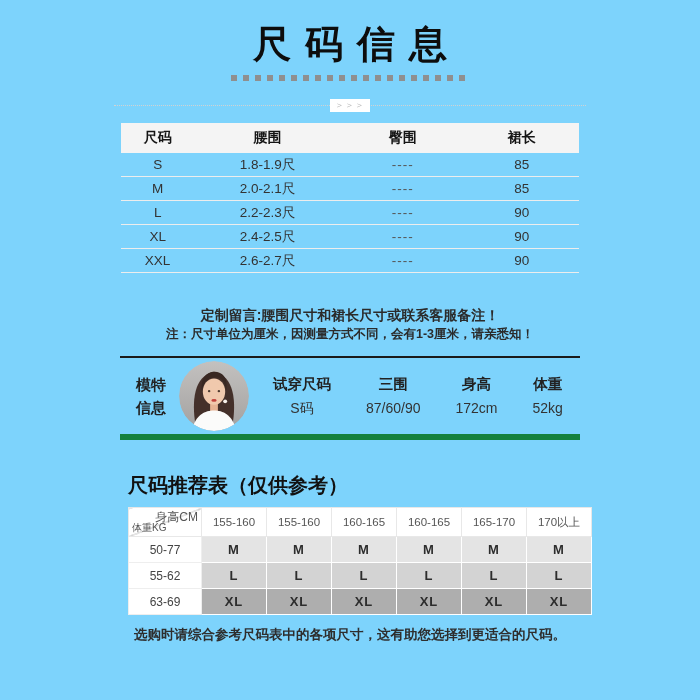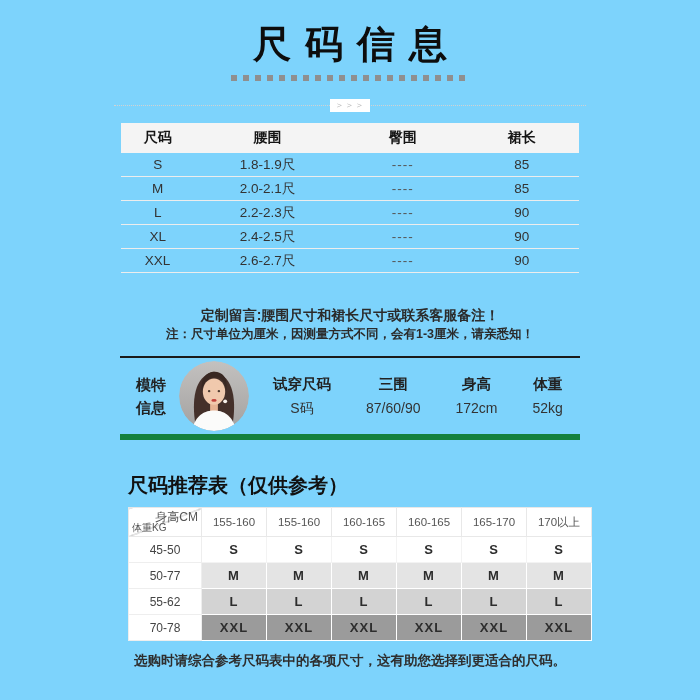--- a/index.html
+++ b/index.html
@@ -217,55 +217,46 @@
           </th>
           <th class="hcol">155-160</th>
           <th class="hcol">155-160</th>
           <th class="hcol">160-165</th>
           <th class="hcol">160-165</th>
           <th class="hcol">165-170</th>
           <th class="hcol">170以上</th>
         </tr>
       </thead>
       <tbody>
-        <tr class="row-s">
-          <td class="wcell">45-50</td>
-          <td class="scell" style="background: rgb(255, 255, 255);">S</td>
-          <td class="scell" style="background: rgb(255, 255, 255);">S</td>
-          <td class="scell" style="background: rgb(255, 255, 255);">S</td>
-          <td class="scell" style="background: rgb(255, 255, 255);">S</td>
-          <td class="scell" style="background: rgb(255, 255, 255);">S</td>
-          <td class="scell" style="background: rgb(255, 255, 255);">S</td>
-        </tr>
         <tr>
           <td class="wcell">50-77</td>
           <td class="scell" style="background: rgb(228, 228, 228);">M</td>
           <td class="scell" style="background: rgb(228, 228, 228);">M</td>
           <td class="scell" style="background: rgb(228, 228, 228);">M</td>
           <td class="scell" style="background: rgb(228, 228, 228);">M</td>
           <td class="scell" style="background: rgb(228, 228, 228);">M</td>
           <td class="scell" style="background: rgb(228, 228, 228);">M</td>
         </tr>
         <tr>
           <td class="wcell">55-62</td>
           <td class="scell" style="background: rgb(211, 211, 211);">L</td>
           <td class="scell" style="background: rgb(211, 211, 211);">L</td>
           <td class="scell" style="background: rgb(211, 211, 211);">L</td>
           <td class="scell" style="background: rgb(211, 211, 211);">L</td>
           <td class="scell" style="background: rgb(211, 211, 211);">L</td>
           <td class="scell" style="background: rgb(211, 211, 211);">L</td>
         </tr>
         <tr>
-          <td class="wcell">70-78</td>
-          <td class="scell" style="background: rgb(155, 155, 155);">XXL</td>
-          <td class="scell" style="background: rgb(155, 155, 155);">XXL</td>
-          <td class="scell" style="background: rgb(155, 155, 155);">XXL</td>
-          <td class="scell" style="background: rgb(155, 155, 155);">XXL</td>
-          <td class="scell" style="background: rgb(155, 155, 155);">XXL</td>
-          <td class="scell" style="background: rgb(155, 155, 155);">XXL</td>
+          <td class="wcell">63-69</td>
+          <td class="scell" style="background: rgb(174, 174, 174);">XL</td>
+          <td class="scell" style="background: rgb(174, 174, 174);">XL</td>
+          <td class="scell" style="background: rgb(174, 174, 174);">XL</td>
+          <td class="scell" style="background: rgb(174, 174, 174);">XL</td>
+          <td class="scell" style="background: rgb(174, 174, 174);">XL</td>
+          <td class="scell" style="background: rgb(174, 174, 174);">XL</td>
         </tr>
       </tbody>
     </table>
   </div>
 
   <div class="footer-note">选购时请综合参考尺码表中的各项尺寸，这有助您选择到更适合的尺码。</div>
 
 </div>
 
 </body></html>

